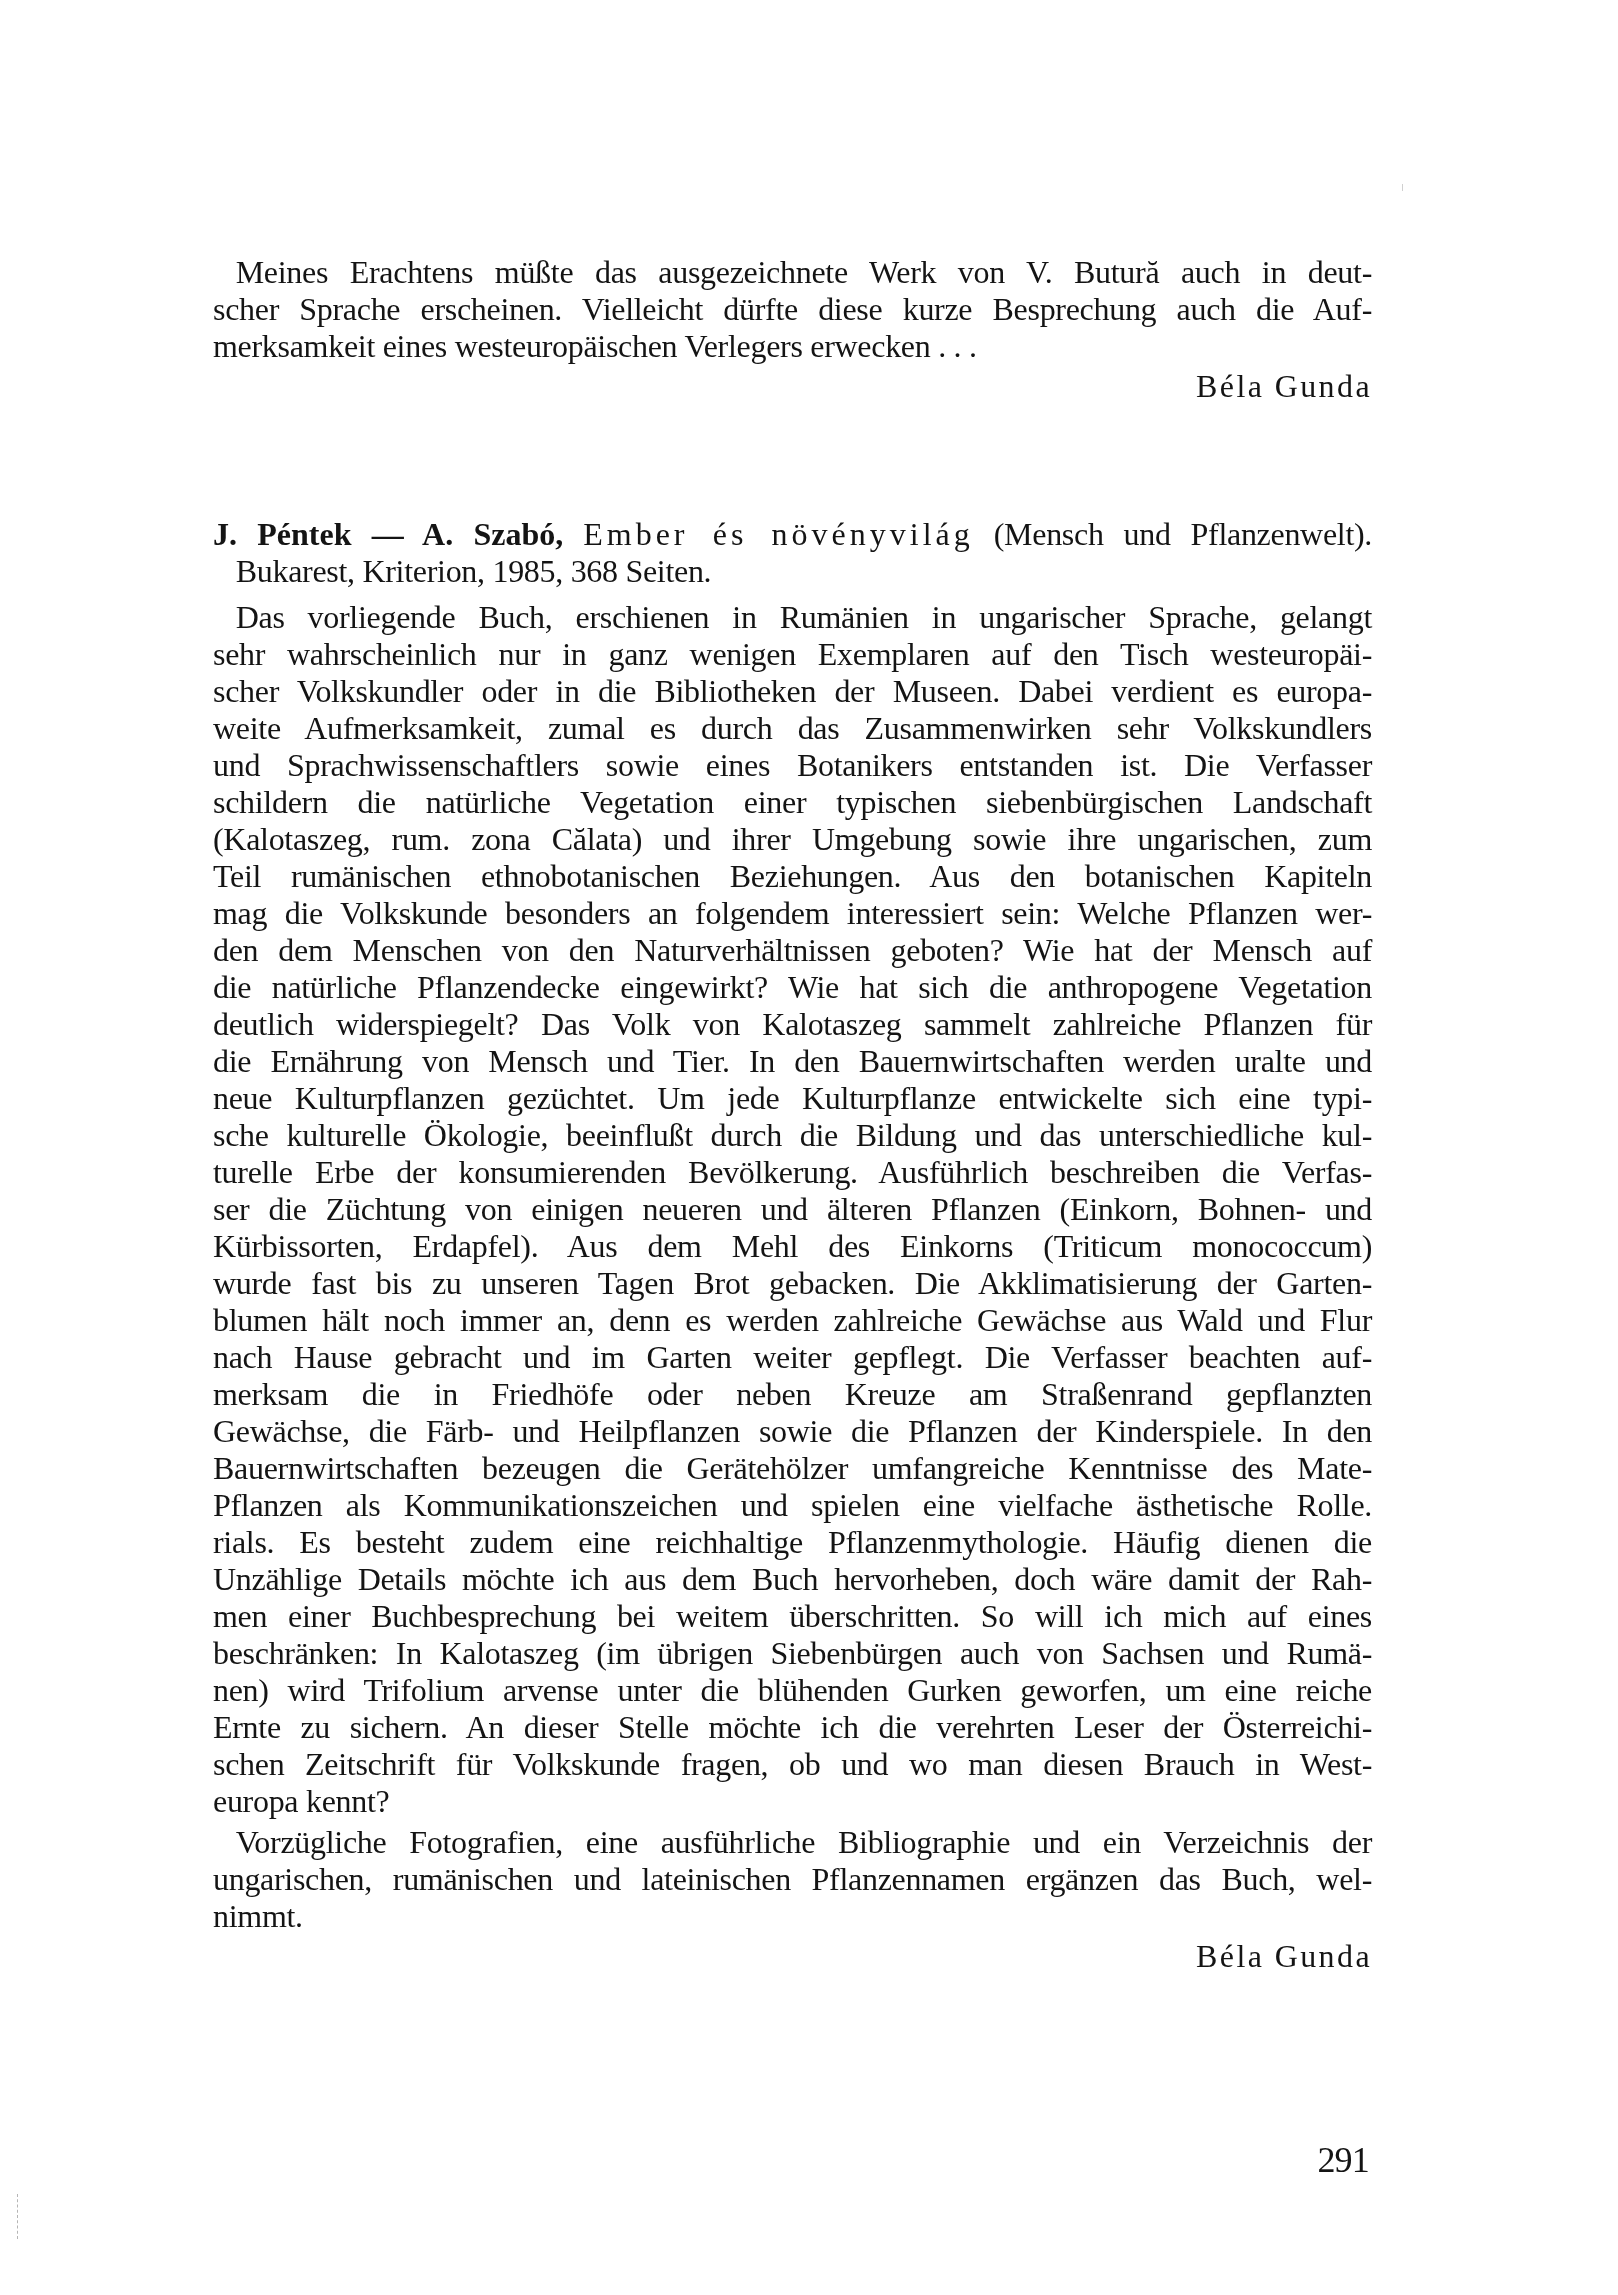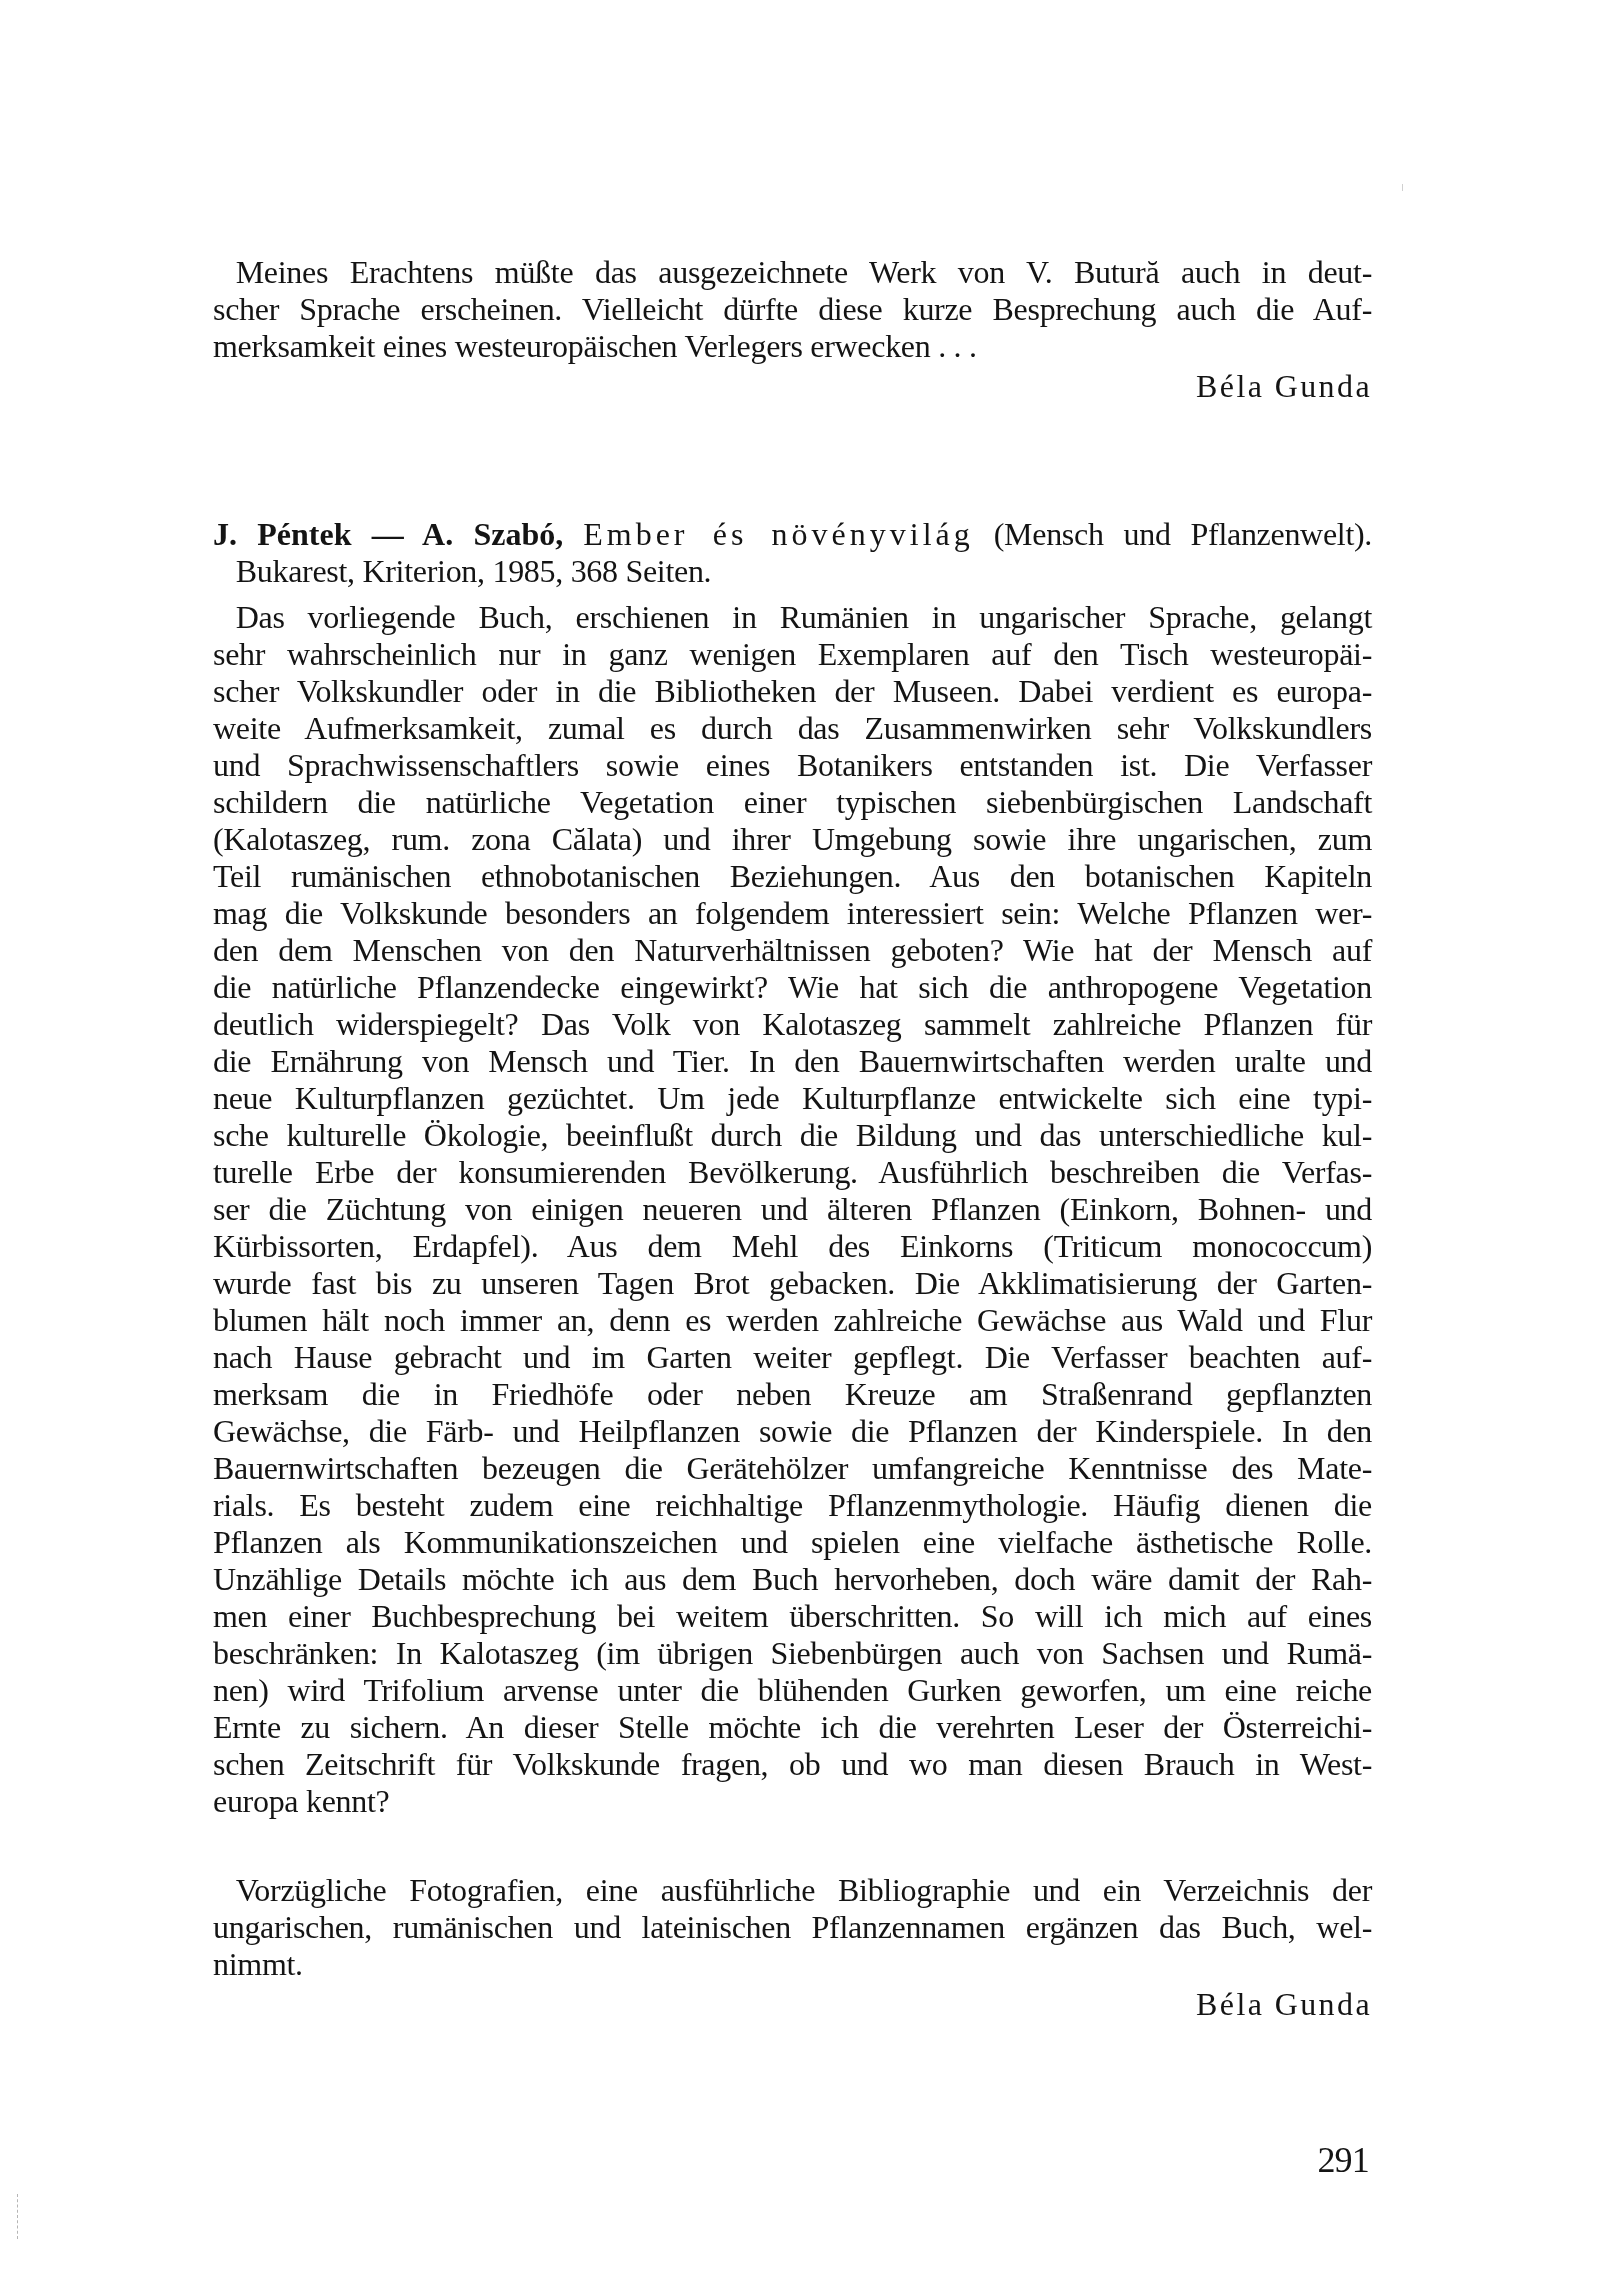--- a/index.html
+++ b/index.html
@@ -117,32 +117,32 @@
     <div class="line">sche kulturelle Ökologie, beeinflußt durch die Bildung und das unterschiedliche kul-</div>
     <div class="line">turelle Erbe der konsumierenden Bevölkerung. Ausführlich beschreiben die Verfas-</div>
     <div class="line">ser die Züchtung von einigen neueren und älteren Pflanzen (Einkorn, Bohnen- und</div>
     <div class="line">Kürbissorten, Erdapfel). Aus dem Mehl des Einkorns (Triticum monococcum)</div>
     <div class="line">wurde fast bis zu unseren Tagen Brot gebacken. Die Akklimatisierung der Garten-</div>
     <div class="line">blumen hält noch immer an, denn es werden zahlreiche Gewächse aus Wald und Flur</div>
     <div class="line">nach Hause gebracht und im Garten weiter gepflegt. Die Verfasser beachten auf-</div>
     <div class="line">merksam die in Friedhöfe oder neben Kreuze am Straßenrand gepflanzten</div>
     <div class="line">Gewächse, die Färb- und Heilpflanzen sowie die Pflanzen der Kinderspiele. In den</div>
     <div class="line">Bauernwirtschaften bezeugen die Gerätehölzer umfangreiche Kenntnisse des Mate-</div>
+    <div class="line">Pflanzen als Kommunikationszeichen und spielen eine vielfache ästhetische Rolle.</div>
     <div class="line">rials. Es besteht zudem eine reichhaltige Pflanzenmythologie. Häufig dienen die</div>
-    <div class="line">Pflanzen als Kommunikationszeichen und spielen eine vielfache ästhetische Rolle.</div>
     <div class="line">Unzählige Details möchte ich aus dem Buch hervorheben, doch wäre damit der Rah-</div>
     <div class="line">men einer Buchbesprechung bei weitem überschritten. So will ich mich auf eines</div>
     <div class="line">beschränken: In Kalotaszeg (im übrigen Siebenbürgen auch von Sachsen und Rumä-</div>
     <div class="line">nen) wird Trifolium arvense unter die blühenden Gurken geworfen, um eine reiche</div>
     <div class="line">Ernte zu sichern. An dieser Stelle möchte ich die verehrten Leser der Österreichi-</div>
     <div class="line">schen Zeitschrift für Volkskunde fragen, ob und wo man diesen Brauch in West-</div>
     <div class="line last">europa kennt?</div>
   </div>
 
-  <div class="column" style="top: 1872px;">
+  <div class="column" style="top: 1824px;">
     <div class="line" style="padding-left:22.7px;">Vorzügliche Fotografien, eine ausführliche Bibliographie und ein Verzeichnis der</div>
     <div class="line">ungarischen, rumänischen und lateinischen Pflanzennamen ergänzen das Buch, wel-</div>
     <div class="line last">nimmt.</div>
     <div class="signature" style="margin-top:3.2px;">Béla Gunda</div>
   </div>
 
   <div class="page-number">291</div>
 
   <div class="scan-mark-top"></div>
   <div class="scan-mark"></div>

